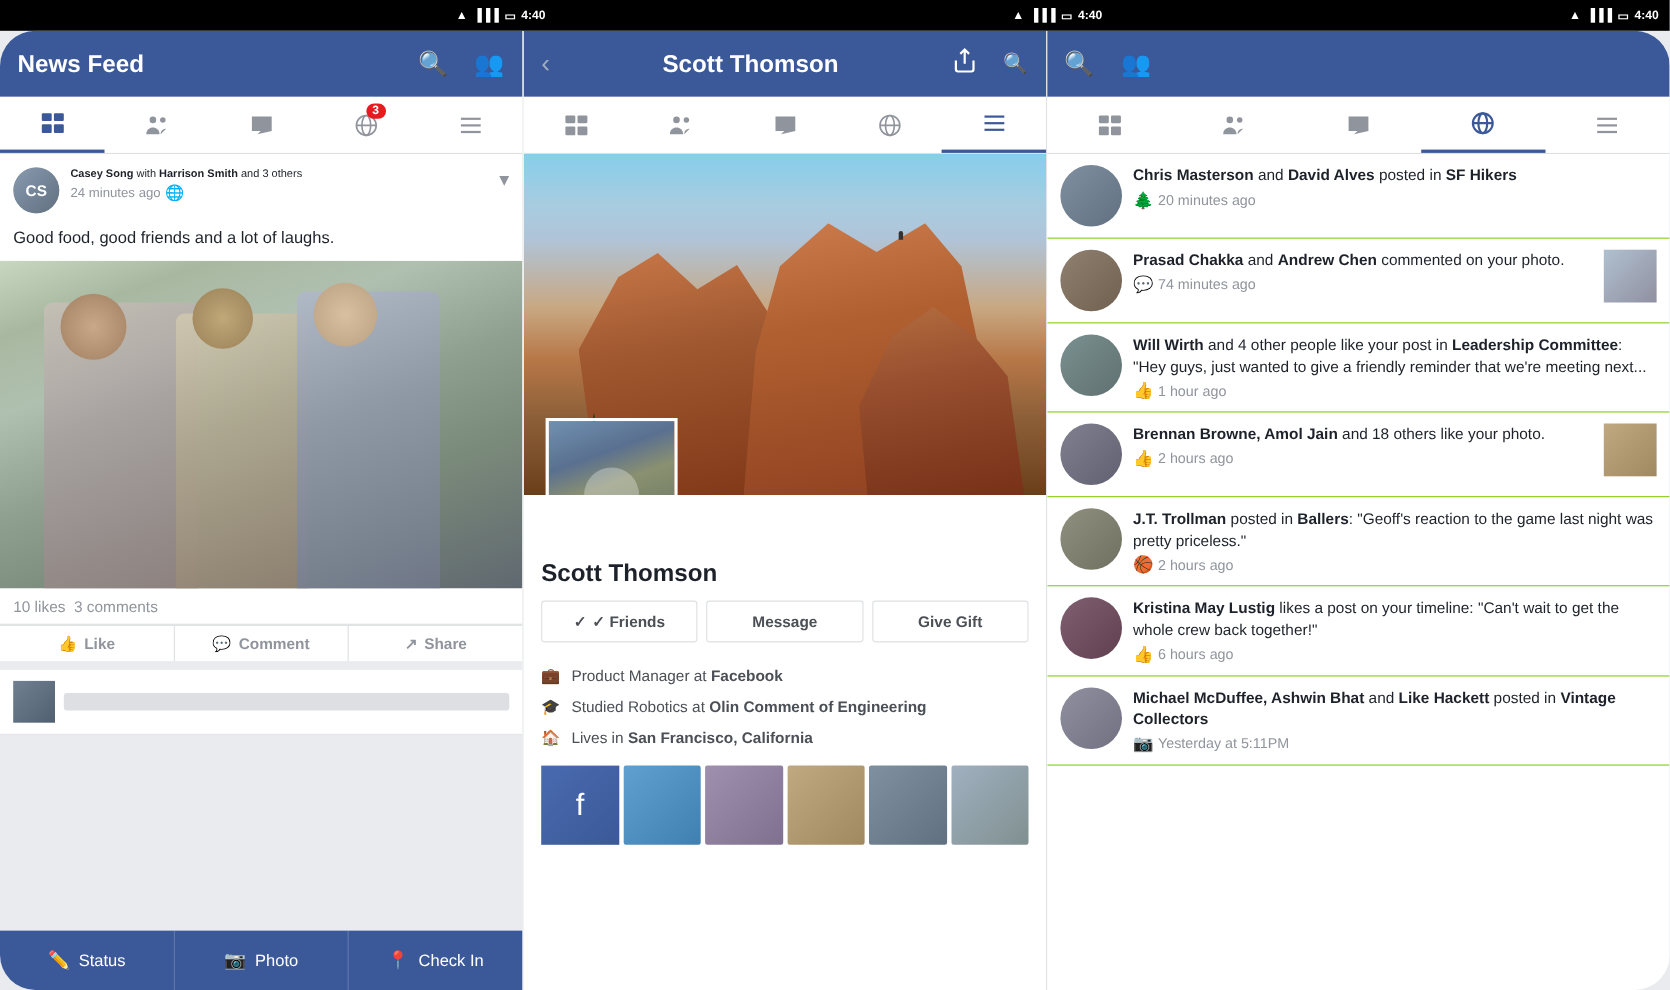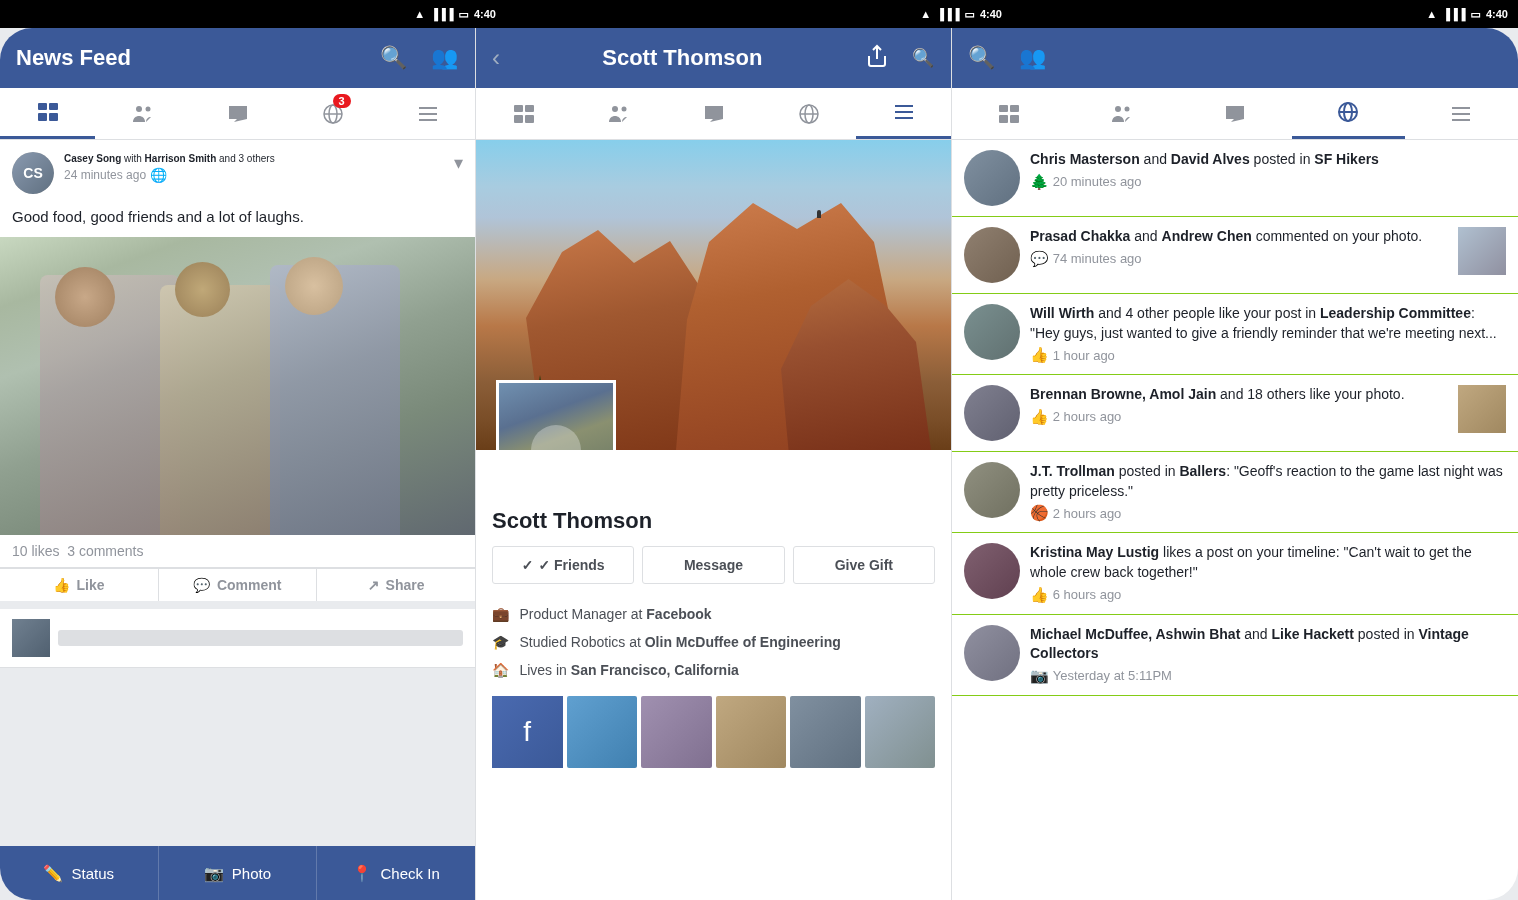--- a/index.html
+++ b/index.html
@@ -313,21 +313,21 @@
           </div>
         </div>
 
         <div style="padding:0 16px;">
           <div style="display:flex; align-items:center; gap:10px; padding:6px 0; font-size:14px; color:#4b4f56;">
             <span>💼</span>
             <span><span>Product Manager at</span> <strong>Facebook</strong></span>
           </div>
           <div style="display:flex; align-items:center; gap:10px; padding:6px 0; font-size:14px; color:#4b4f56;">
             <span>🎓</span>
-            <span><span>Studied Robotics at</span> <strong>Olin McDuffee of Engineering</strong></span>
+            <span><span>Studied Robotics at</span> <strong>Olin Comment of Engineering</strong></span>
           </div>
           <div style="display:flex; align-items:center; gap:10px; padding:6px 0; font-size:14px; color:#4b4f56;">
             <span>🏠</span>
             <span><span>Lives in</span> <strong>San Francisco, California</strong></span>
           </div>
         </div>
 
         <div style="display:flex; padding:12px 16px; gap:4px;">
           <div style="width:72px; height:72px; background:linear-gradient(135deg,#3b5998,#2a4078); border-radius:2px;">
             <div style="width:100%; height:100%; background:linear-gradient(135deg,#4a6ab0,#3b5998); display:flex; align-items:center; justify-content:center;">

